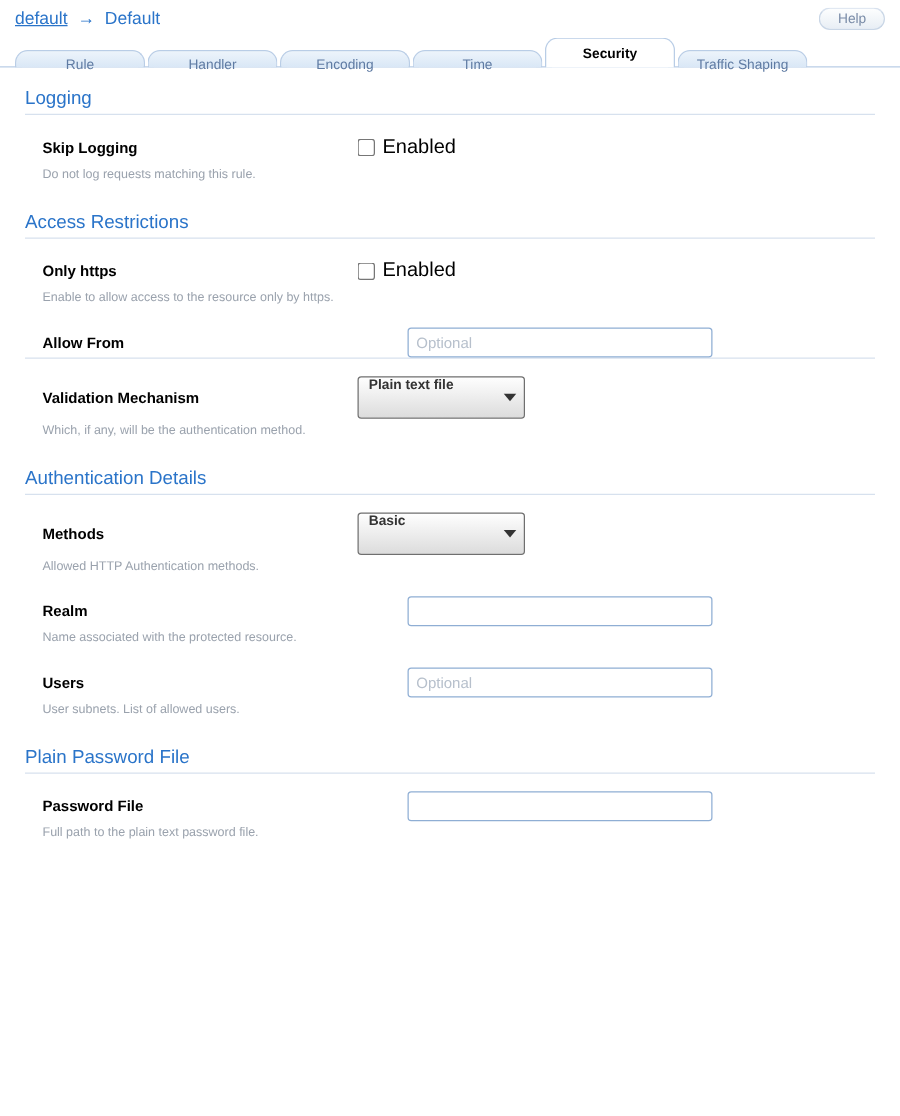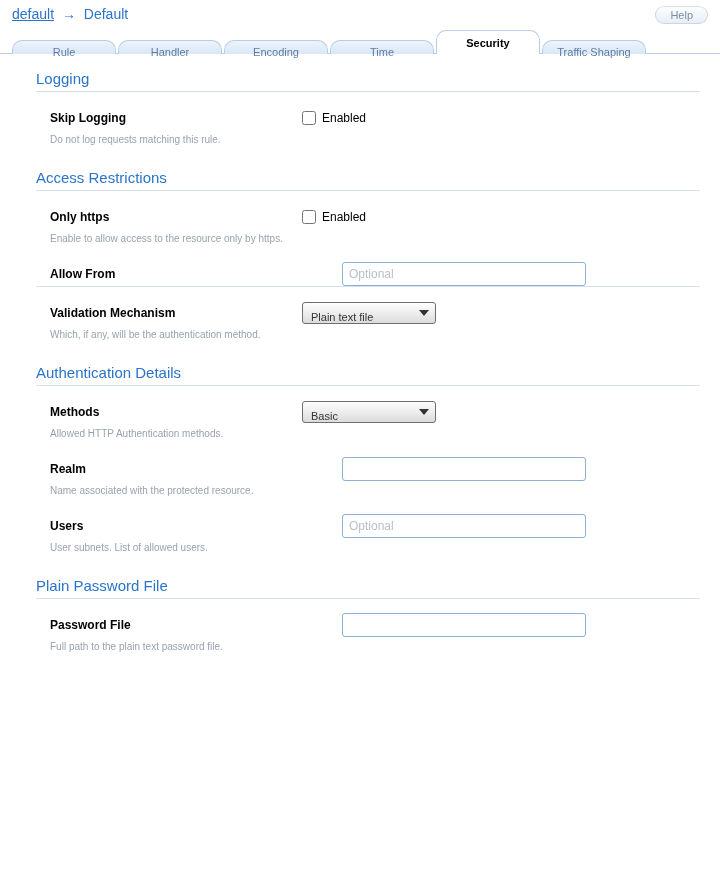--- a/index.html
+++ b/index.html
@@ -66,21 +66,21 @@
     font-weight: bold;
     height: 24px;
     line-height: 24px;
     z-index: 2;
   }
   .tabline {
     border-bottom: 1px solid #b9cde6;
     margin-top: -1px;
   }
   .content {
-    padding: 4px 20px 20px 36px;
+    padding: 4px 20px 20px 20px;
   }
   .section-title {
     color: #2a74c9;
     font-size: 15px;
     margin-top: 24px;
     margin-bottom: 4px;
   }
   .section-title.first { margin-top: 12px; }
   .section-rule {
     border: none;
@@ -110,47 +110,48 @@
     color: #9aa2ad;
     margin-top: 4px;
     margin-bottom: 18px;
   }
   .chk {
     width: 14px;
     height: 14px;
     margin: 0;
   }
   .chk-label {
-    font-size: 12px;
+    font-size: 16px;
     color: #000;
   }
   .txt {
     width: 244px;
     height: 24px;
     border: 1px solid #8faed4;
     border-radius: 3px;
     padding: 2px 6px;
     font-size: 12px;
     color: #701a75;
     background: #fff;
     margin-left: 40px;
   }
   .txt::placeholder { color: #b7c0cc; }
   .sel {
     width: 134px;
-    height: 22px;
+    height: 34px;
     position: relative;
     border: 1px solid #6f6f6f;
     border-radius: 3px;
     background: linear-gradient(#fefefe, #dcdcdc);
     font-size: 11px;
     padding: 0 22px 0 8px;
     display: flex;
-    align-items: flex-end;
+    align-items: flex-start;
     cursor: pointer;
+    font-weight: bold;
   }
   .sel .caret {
     position: absolute;
     right: 6px;
     top: 50%;
     transform: translateY(-50%);
     width: 0; height: 0;
     border-left: 5px solid transparent;
     border-right: 5px solid transparent;
     border-top: 6px solid #333;

